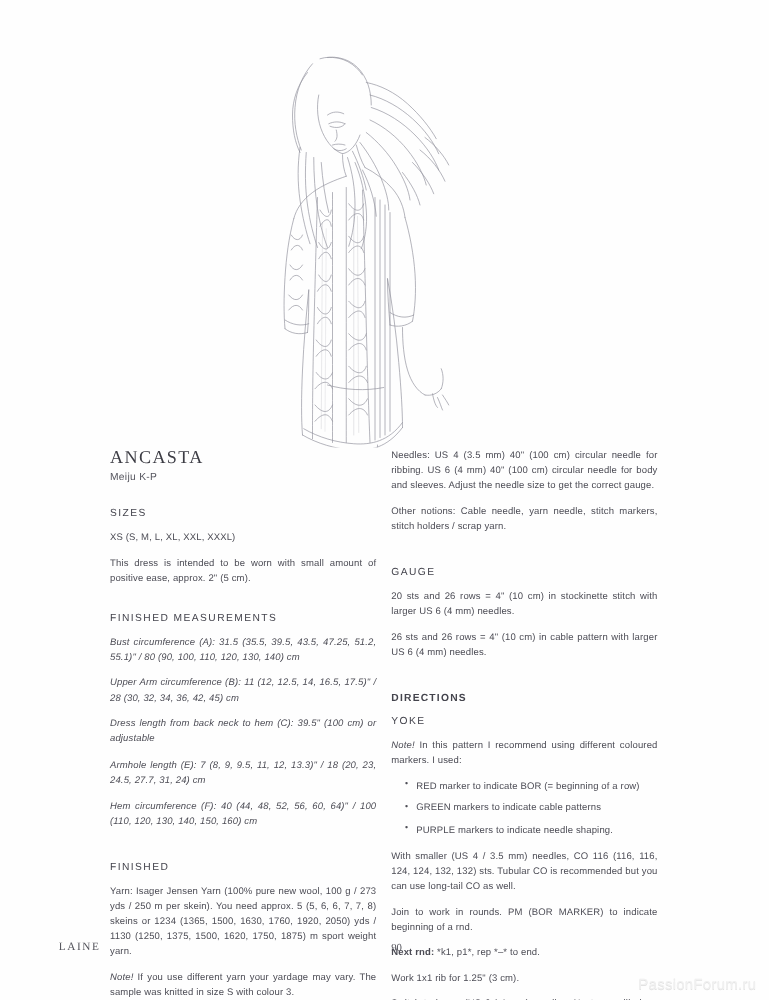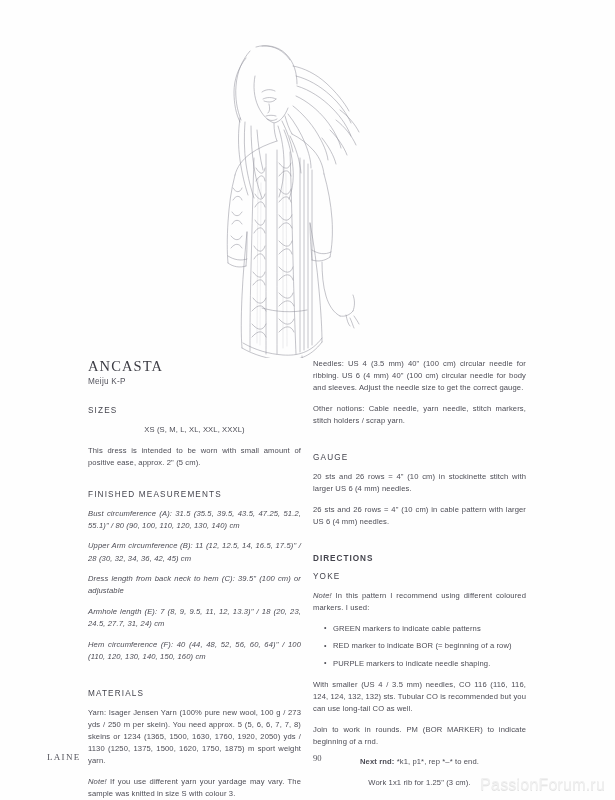--- a/index.html
+++ b/index.html
@@ -66,21 +66,21 @@
   p.body {
     font-size: 7.6px;
     line-height: 12.1px;
     letter-spacing: 0.12px;
     margin: 0 0 8.5px 0;
     text-align: justify;
     color: #4c4c55;
   }
   p.body.last { margin-bottom: 0; }
   p.ital { font-style: italic; }
-  p.plain-left { text-align: center; }
+  p.plain-left { text-align: left; }
   .note-label { font-style: italic; }
   .bold { font-weight: 700; }
 
   ul.marker-list {
     margin: 4px 0 9px 0;
     padding-left: 20px;
     list-style: none;
   }
   ul.marker-list li {
     font-size: 7.6px;
@@ -115,21 +115,21 @@
     top: 753px;
     font-family: "Liberation Serif", serif;
     font-size: 8.6px;
     color: #55555d;
   }
   .watermark {
     position: absolute;
     right: 10px;
     bottom: 6px;
     font-family: "Liberation Sans", sans-serif;
-    font-size: 16px;
+    font-size: 12px;
     letter-spacing: 0.2px;
     color: #f0f0f0;
     text-shadow: 0 1px 0 #e2e2e2;
     user-select: none;
   }
 </style>
 </head>
 <body>
 
 <div class="page">
@@ -272,42 +272,42 @@
     <p class="body plain-left">XS (S, M, L, XL, XXL, XXXL)</p>
     <p class="body">This dress is intended to be worn with small amount of positive ease, approx. 2" (5 cm).</p>
 
     <h2 class="section-head gap-before">FINISHED MEASUREMENTS</h2>
     <p class="body ital">Bust circumference (A): 31.5 (35.5, 39.5, 43.5, 47.25, 51.2, 55.1)" / 80 (90, 100, 110, 120, 130, 140) cm</p>
     <p class="body ital">Upper Arm circumference (B): 11 (12, 12.5, 14, 16.5, 17.5)" / 28 (30, 32, 34, 36, 42, 45) cm</p>
     <p class="body ital">Dress length from back neck to hem (C): 39.5" (100 cm) or adjustable</p>
     <p class="body ital">Armhole length (E): 7 (8, 9, 9.5, 11, 12, 13.3)" / 18 (20, 23, 24.5, 27.7, 31, 24) cm</p>
     <p class="body ital">Hem circumference (F): 40 (44, 48, 52, 56, 60, 64)" / 100 (110, 120, 130, 140, 150, 160) cm</p>
 
-    <h2 class="section-head gap-before-lg">MATERIALS</h2>
+    <h2 class="section-head gap-before-lg">FINISHED</h2>
     <p class="body">Yarn: Isager Jensen Yarn (100% pure new wool, 100 g / 273 yds / 250 m per skein). You need approx. 5 (5, 6, 6, 7, 7, 8) skeins or 1234 (1365, 1500, 1630, 1760, 1920, 2050) yds / 1130 (1250, 1375, 1500, 1620, 1750, 1875) m sport weight yarn.</p>
     <p class="body last"><span class="note-label">Note!</span><span> If you use different yarn your yardage may vary. The sample was knitted in size S with colour 3.</span></p>
   </div>
 
   <div class="col col-right">
 
     <p class="body">Needles: US 4 (3.5 mm) 40" (100 cm) circular needle for ribbing. US 6 (4 mm) 40" (100 cm) circular needle for body and sleeves. Adjust the needle size to get the correct gauge.</p>
     <p class="body">Other notions: Cable needle, yarn needle, stitch markers, stitch holders / scrap yarn.</p>
 
     <h2 class="section-head gap-before-lg">GAUGE</h2>
     <p class="body">20 sts and 26 rows = 4" (10 cm) in stockinette stitch with larger US 6 (4 mm) needles.</p>
     <p class="body">26 sts and 26 rows = 4" (10 cm) in cable pattern with larger US 6 (4 mm) needles.</p>
 
     <h2 class="section-head bold gap-before-lg">DIRECTIONS</h2>
     <h3 class="section-head">YOKE</h3>
 
     <p class="body"><span class="note-label">Note!</span><span> In this pattern I recommend using different coloured markers. I used:</span></p>
 
     <ul class="marker-list">
+      <li>RED marker to indicate BOR (= beginning of a row)</li>
       <li>GREEN markers to indicate cable patterns</li>
-      <li>RED marker to indicate BOR (= beginning of a row)</li>
       <li>PURPLE markers to indicate needle shaping.</li>
     </ul>
 
     <p class="body">With smaller (US 4 / 3.5 mm) needles, CO 116 (116, 116, 124, 124, 132, 132) sts. Tubular CO is recommended but you can use long-tail CO as well.</p>
     <p class="body">Join to work in rounds. PM (BOR MARKER) to indicate beginning of a rnd.</p>
     <p class="body plain-left"><span class="bold">Next rnd:</span><span> *k1, p1*, rep *–* to end.</span></p>
     <p class="body plain-left">Work 1x1 rib for 1.25" (3 cm).</p>
     <p class="body last">Switch to larger (US 6 / 4 mm) needles. Next you will place markers and begin the charts from row 1.</p>
   </div>
 

